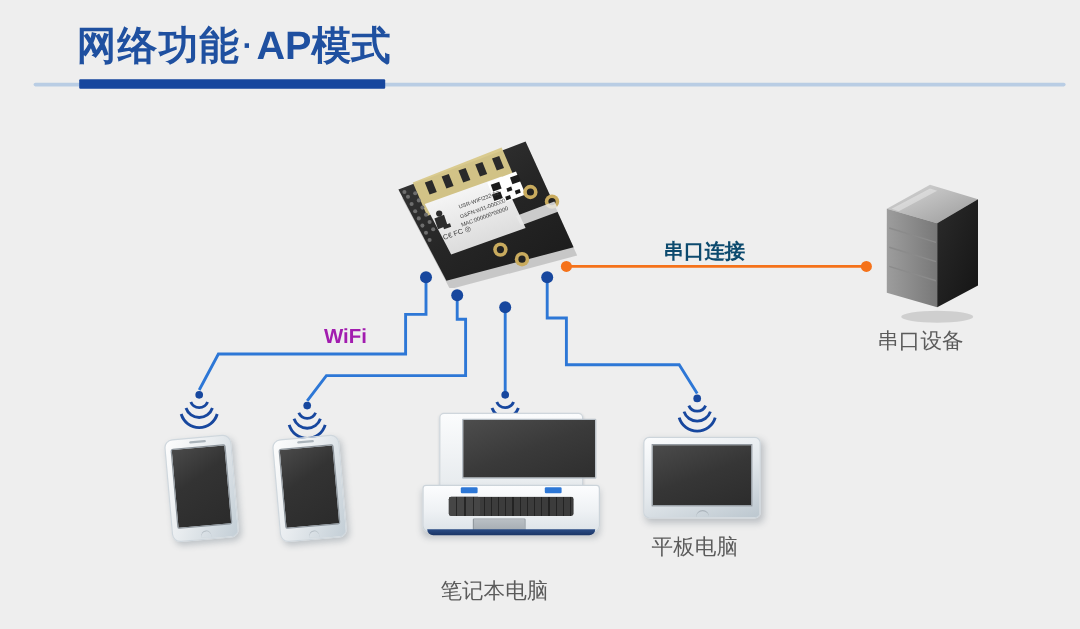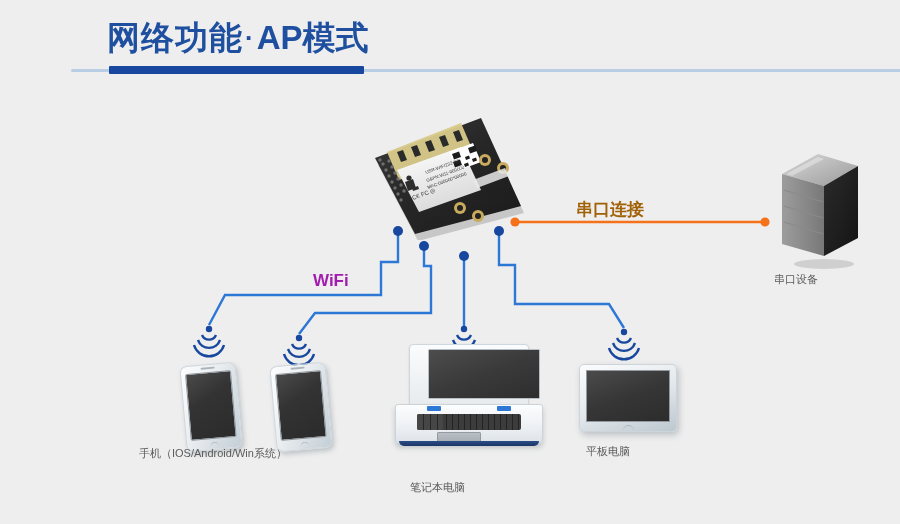--- a/index.html
+++ b/index.html
@@ -3,21 +3,21 @@
 <meta charset="utf-8">
 <style>
   html,body{margin:0;padding:0;}
   body{
     width:900px;height:524px;
     background:#eeeeee;
     font-family:"Liberation Sans","DejaVu Sans",sans-serif;
     overflow:hidden;
     position:relative;
   }
-  .stage{position:absolute;left:0;top:0;width:800px;height:524px;margin-left:43px;}
+  .stage{position:absolute;left:0;top:0;width:800px;height:524px;}
 
   
   .hdr-title{
     position:absolute;left:64px;top:16px;
     font-size:33px;letter-spacing:1px;
     color:#1f50a0;font-weight:700;
     white-space:nowrap;
   }
   .hdr-title .dot-sep{font-size:26px;vertical-align:2px;margin:0 2px;}
   .hdr-title .ap{letter-spacing:0px;}
@@ -33,26 +33,26 @@
   
   .wires{position:absolute;left:0;top:0;width:900px;height:524px;}
 
   
   .lbl{position:absolute;white-space:nowrap;}
   .lbl-wifi{
     left:270px;top:271px;
     color:#a21caf;font-size:17px;font-weight:700;
   }
   .lbl-serial{
-    left:533px;top:198px;
-    color:#a16207;font-size:17px;font-weight:700;
+    left:553px;top:198px;
+    color:#0c4a6e;font-size:17px;font-weight:700;
   }
   .cap{
     position:absolute;white-space:nowrap;
-    color:#5b5b5b;font-size:11px;
+    color:#5b5b5b;font-size:18px;
   }
   .cap-phones{left:96px;top:446px;}
   .cap-laptop{left:367px;top:480px;}
   .cap-tablet{left:543px;top:444px;}
   .cap-serial{left:731px;top:272px;}
 
   
   .module{position:absolute;left:310px;top:112px;width:180px;height:128px;}
 
   
@@ -359,18 +359,17 @@
 
   <div class="tablet">
     <div class="tb-body"></div>
     <div class="tb-screen"></div>
     <div class="tb-home"></div>
   </div>
 
   <div class="lbl lbl-wifi">WiFi</div>
   <div class="lbl lbl-serial">串口连接</div>
 
-  <div class="cap cap-phones">手机（IOS/Android/Win系统）</div>
   <div class="cap cap-laptop">笔记本电脑</div>
   <div class="cap cap-tablet">平板电脑</div>
   <div class="cap cap-serial">串口设备</div>
 
 </div>
 
 </body></html>

